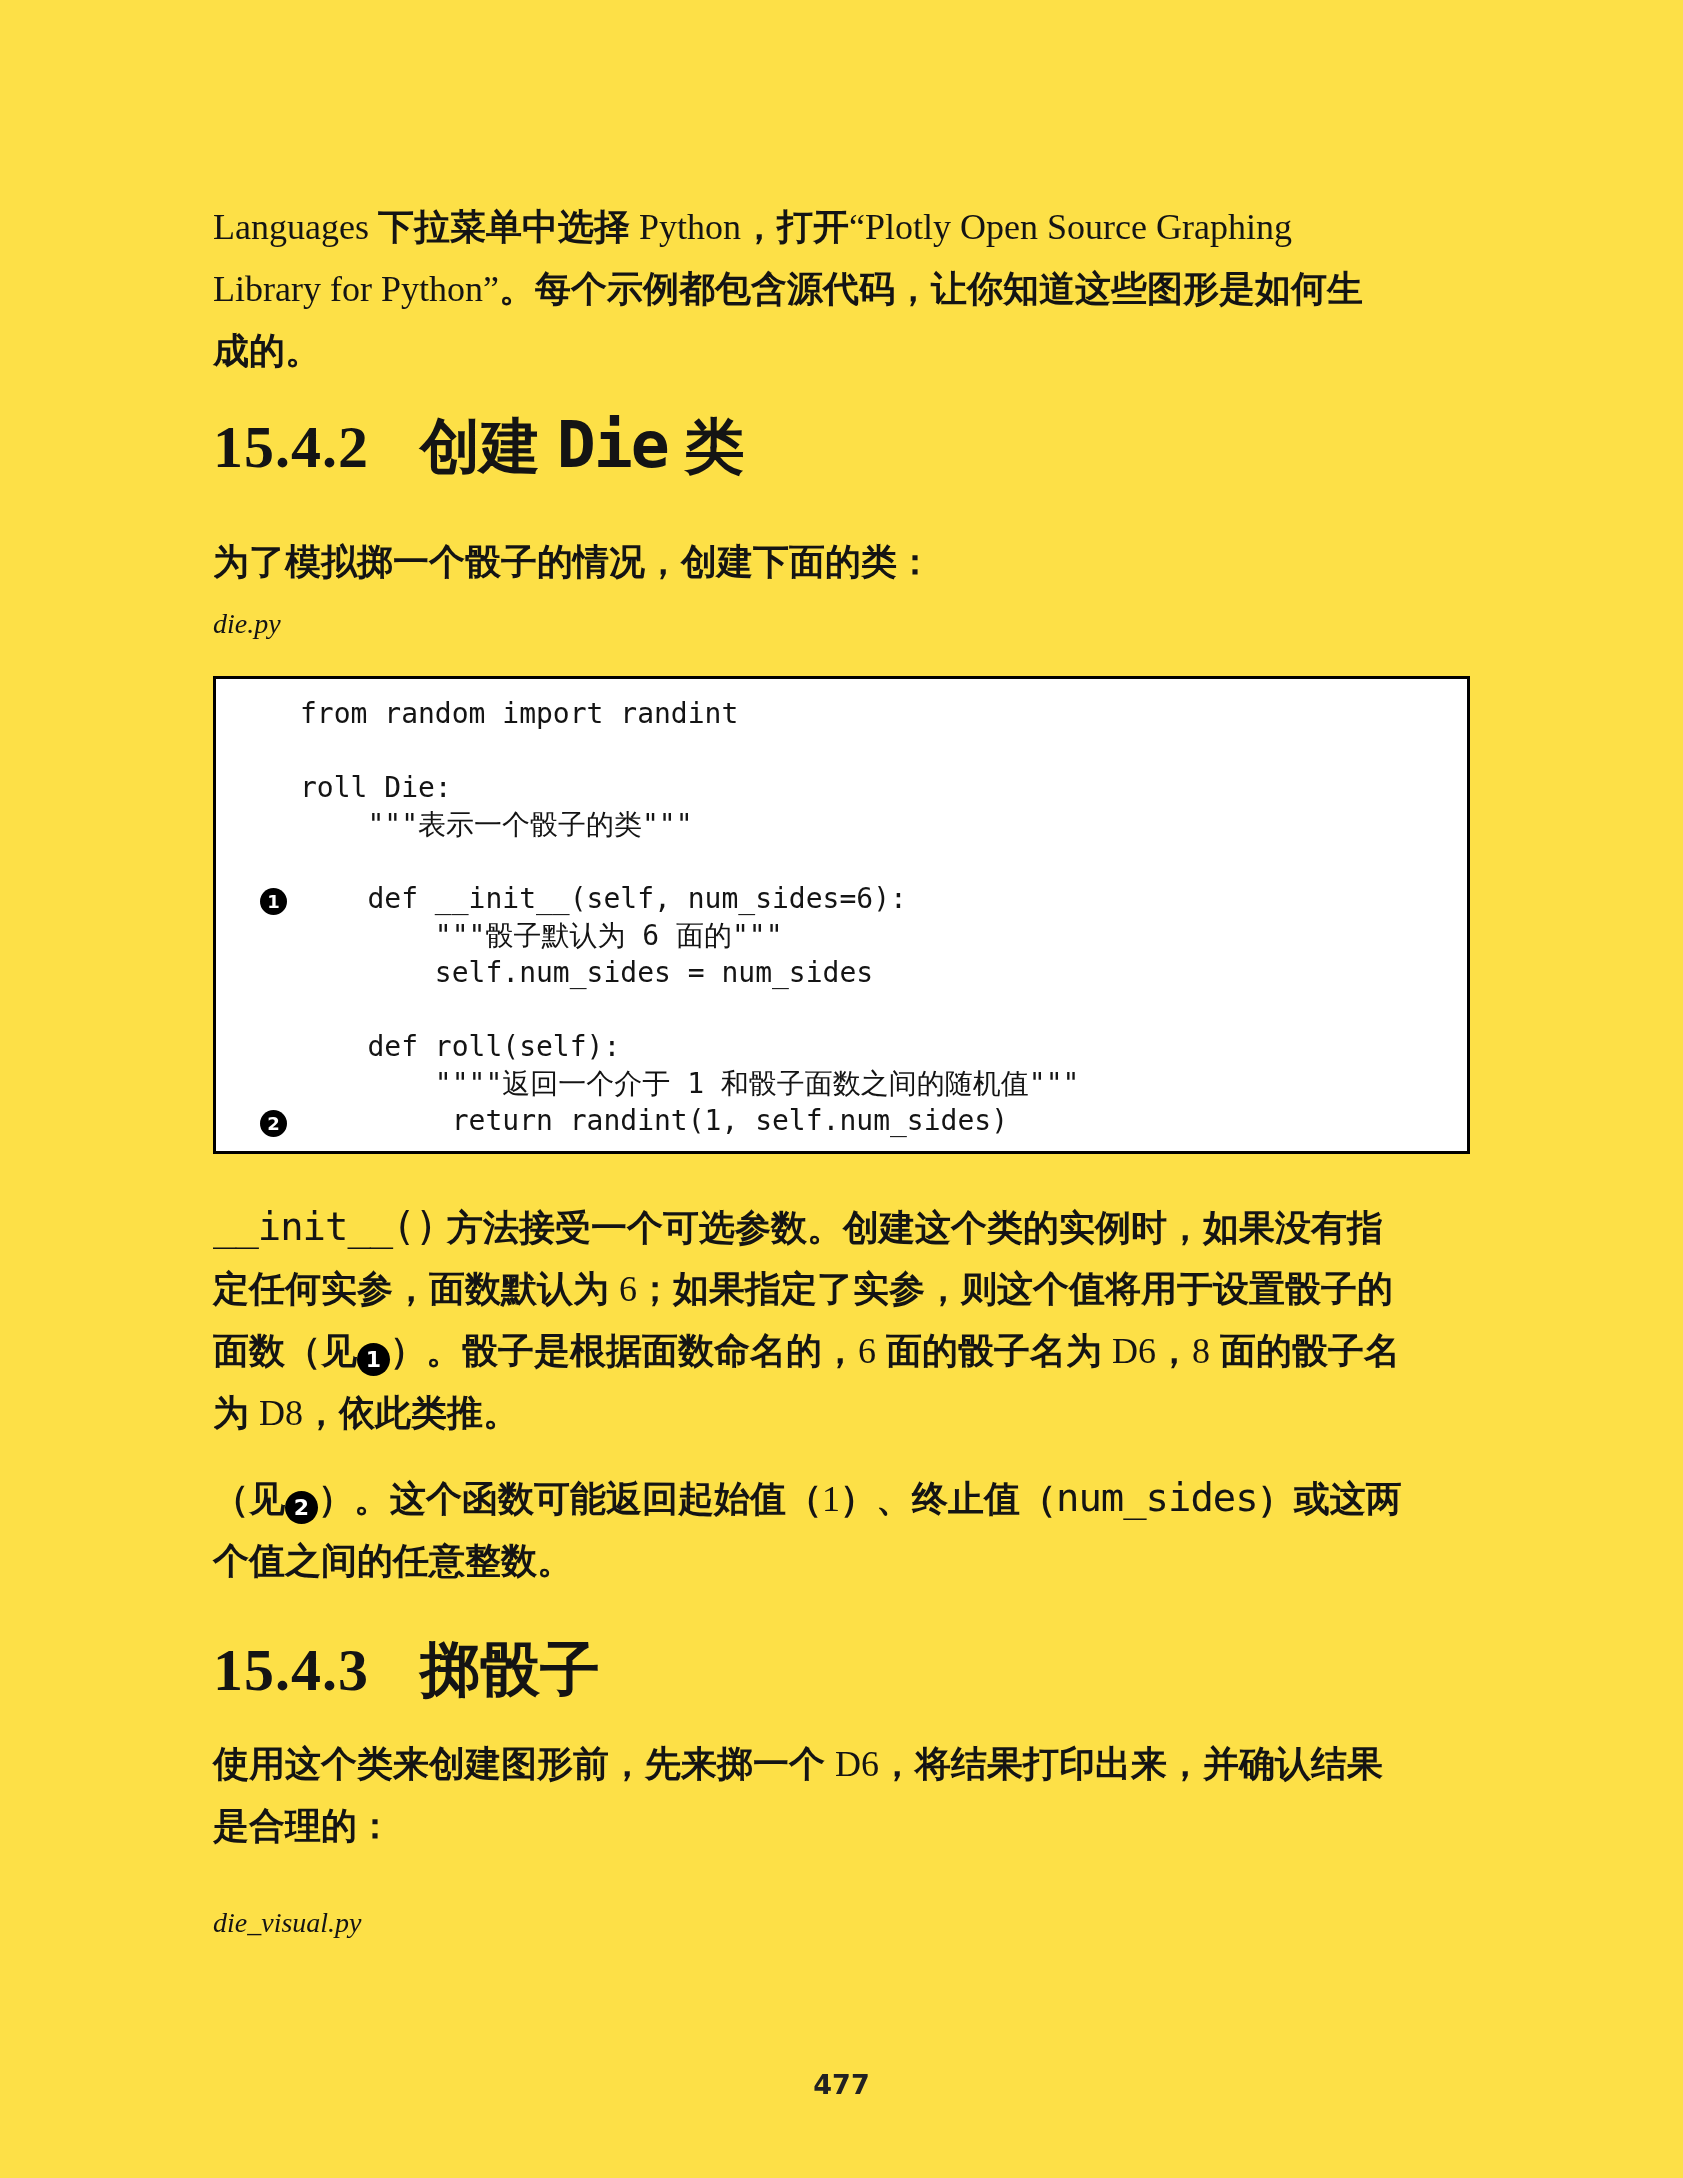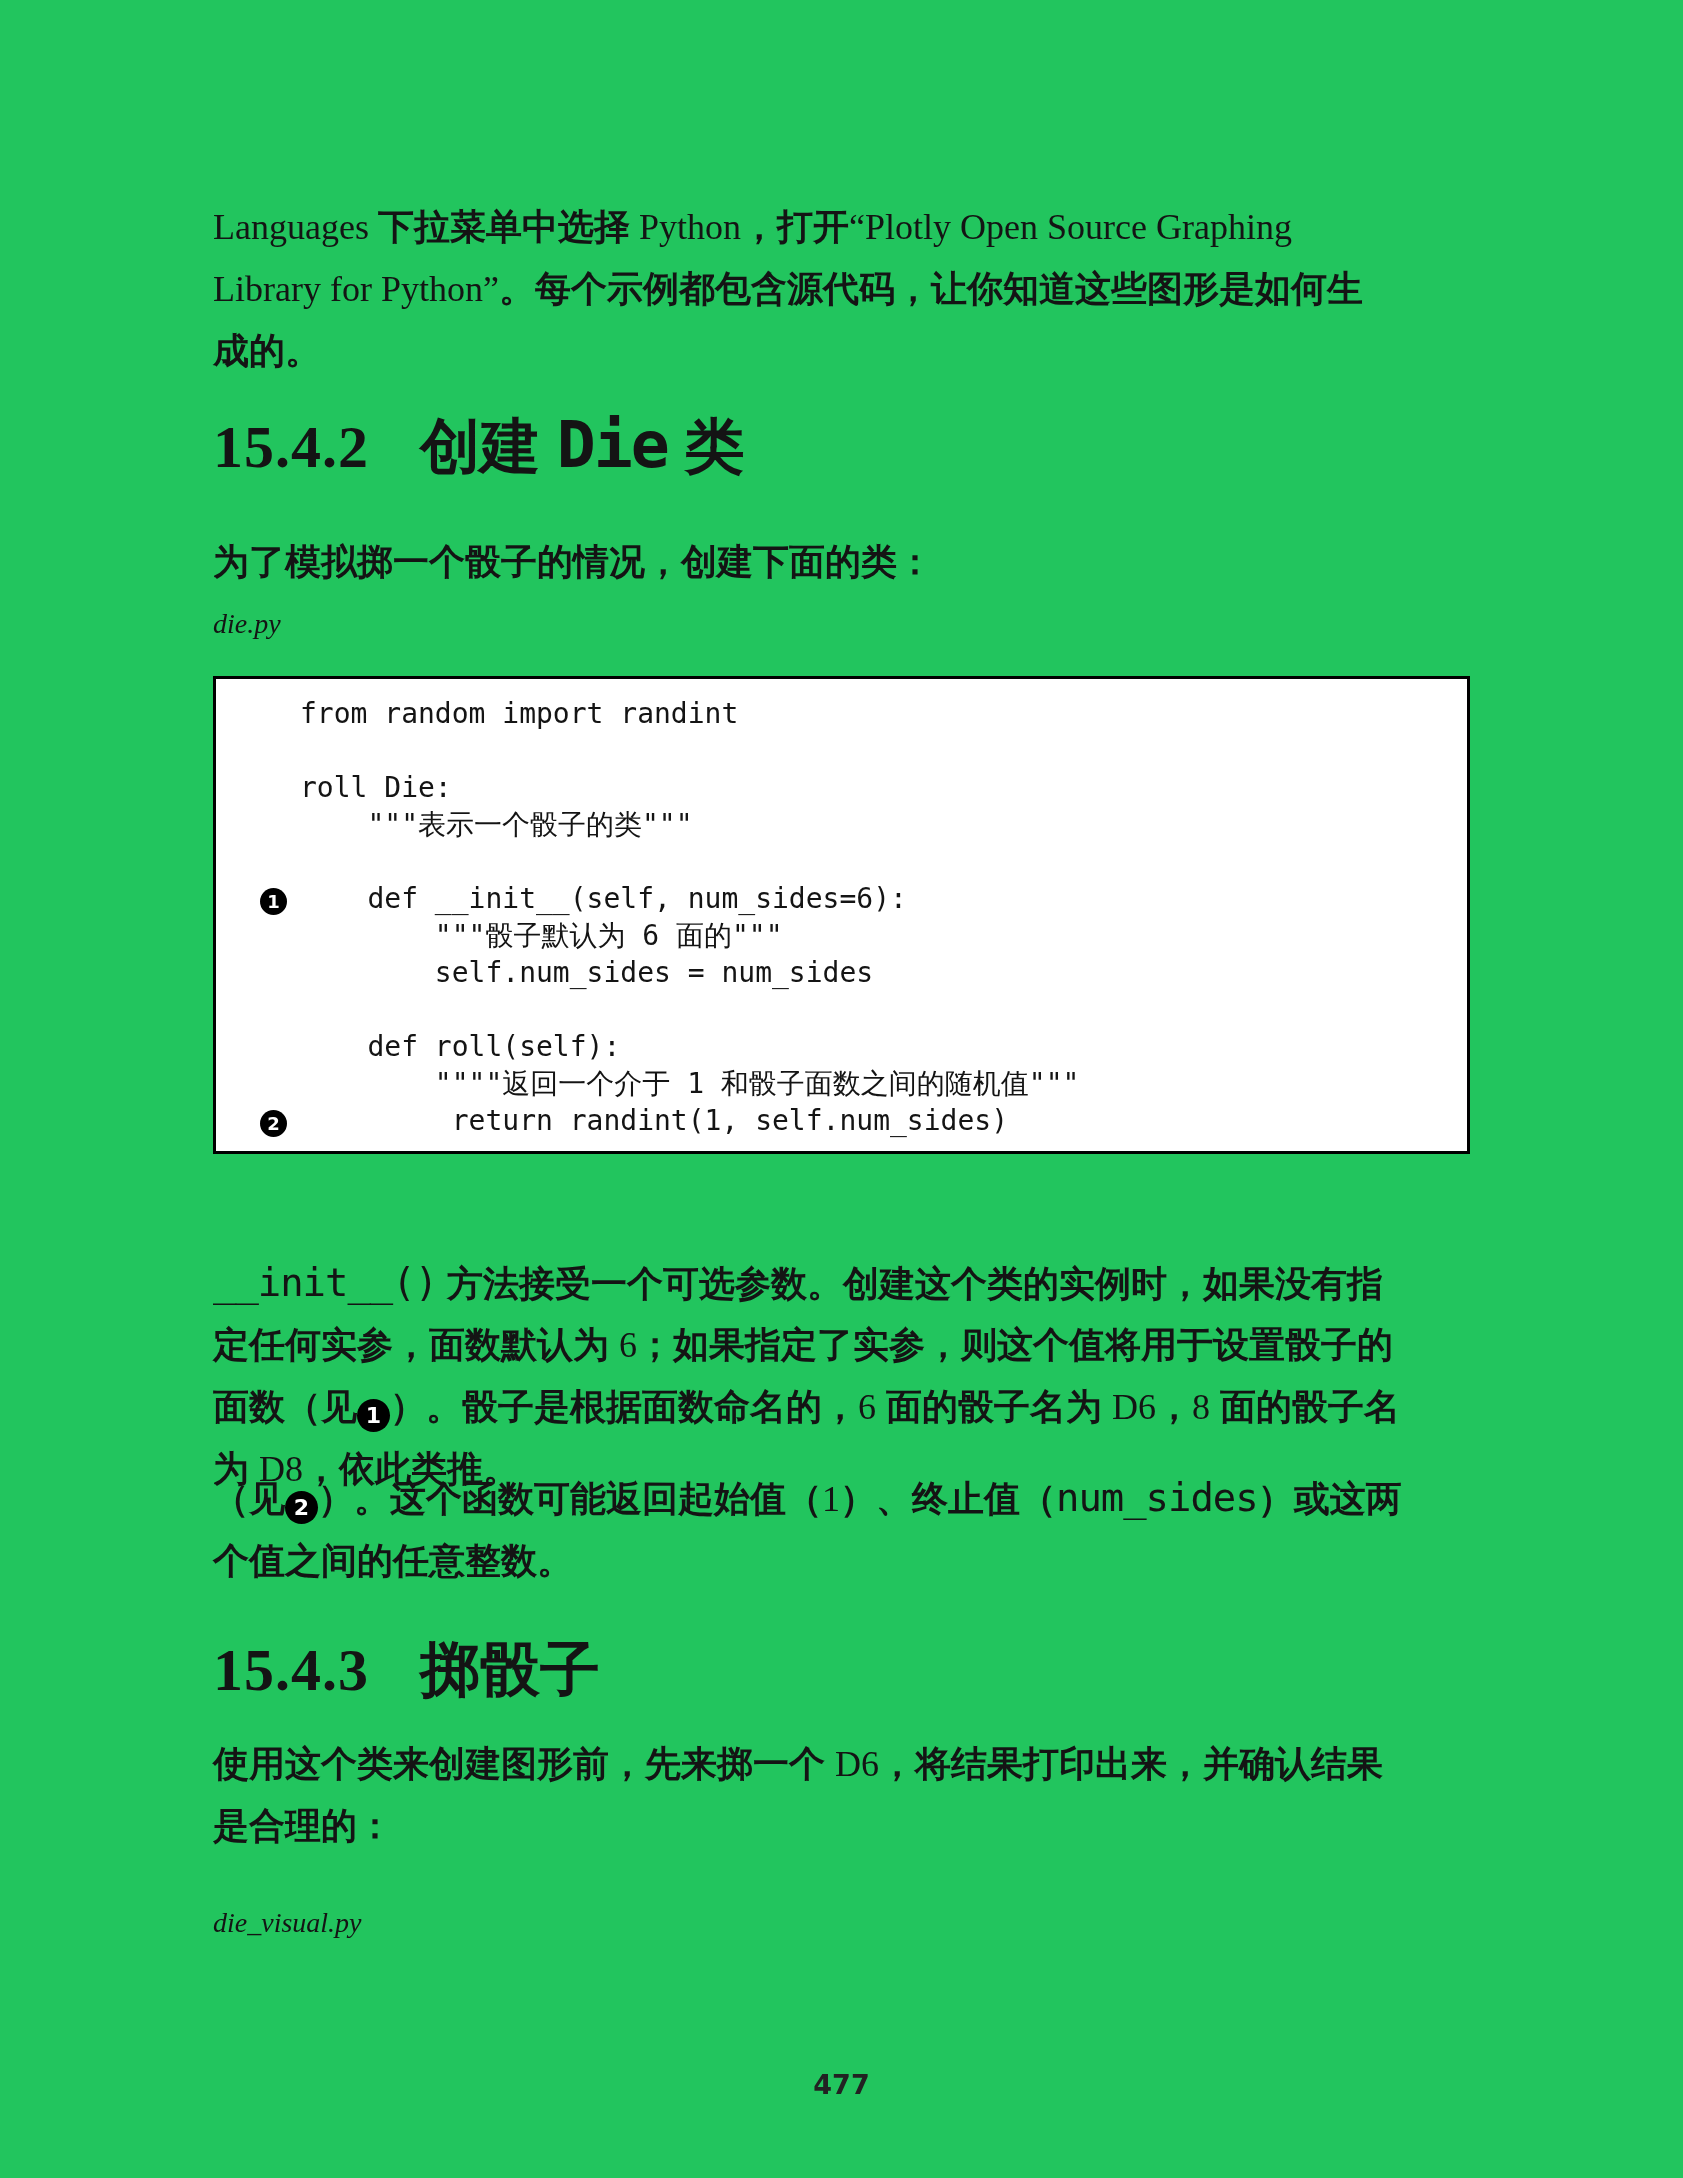--- a/index.html
+++ b/index.html
@@ -1,19 +1,19 @@
 <!DOCTYPE html>
 <html><head>
 <meta charset="utf-8">
 <style>
   html,body{margin:0;padding:0;background:#e9e9e9;}
   .page{
     position:relative;
     width:1683px;height:2178px;
-    background:#22c55e;
+    background:#fde047;
     color:#141414;
     overflow:hidden;
     font-family:"Liberation Sans",sans-serif;
   }
   .content{position:absolute;left:213px;width:1257px;top:0;}
   .block{position:absolute;left:0;width:100%;}
 
   
   .para .line{
     font-size:36px;line-height:61px;white-space:nowrap;
@@ -91,21 +91,21 @@
         <div class="cl"><span class="mk"></span><span class="ct"> </span></div>
         <div class="cl"><span class="mk"><span class="badge">1</span></span><span class="ct">    def __init__(self, num_sides=6):</span></div>
         <div class="cl"><span class="mk"></span><span class="ct">        """骰子默认为 6 面的"""</span></div>
         <div class="cl"><span class="mk"></span><span class="ct">        self.num_sides = num_sides</span></div>
         <div class="cl"><span class="mk"></span><span class="ct"> </span></div>
         <div class="cl"><span class="mk"></span><span class="ct">    def roll(self):</span></div>
         <div class="cl"><span class="mk"></span><span class="ct">        """"返回一个介于 1 和骰子面数之间的随机值"""</span></div>
         <div class="cl"><span class="mk"><span class="badge">2</span></span><span class="ct">         return randint(1, self.num_sides)</span></div>
       </div>
 
-    <div class="block para" style="top:1252px;">
+    <div class="block para" style="top:1196px;">
         <div class="line"><span class="r-code">__init__()</span><span class="r-cn"> 方法接受一个可选参数。创建这个类的实例时，如果没有指</span></div>
         <div class="line"><span class="r-cn">定任何实参，面数默认为 </span><span class="r-lat">6</span><span class="r-cn">；如果指定了实参，则这个值将用于设置骰子的</span></div>
         <div class="line"><span class="r-cn">面数（见</span><span class="badge">1</span><span class="r-cn">）。骰子是根据面数命名的，</span><span class="r-lat">6</span><span class="r-cn"> 面的骰子名为 </span><span class="r-lat">D6</span><span class="r-cn">，</span><span class="r-lat">8</span><span class="r-cn"> 面的骰子名</span></div>
         <div class="line"><span class="r-cn">为 </span><span class="r-lat">D8</span><span class="r-cn">，依此类推。</span></div>
       </div>
 
     <div class="block para" style="top:1467px;">
         <div class="line"><span class="r-cn">（见</span><span class="badge">2</span><span class="r-cn">）。这个函数可能返回起始值（</span><span class="r-lat">1</span><span class="r-cn">）、终止值（</span><span class="r-code">num_sides</span><span class="r-cn">）或这两</span></div>
         <div class="line"><span class="r-cn">个值之间的任意整数。</span></div>
       </div>

